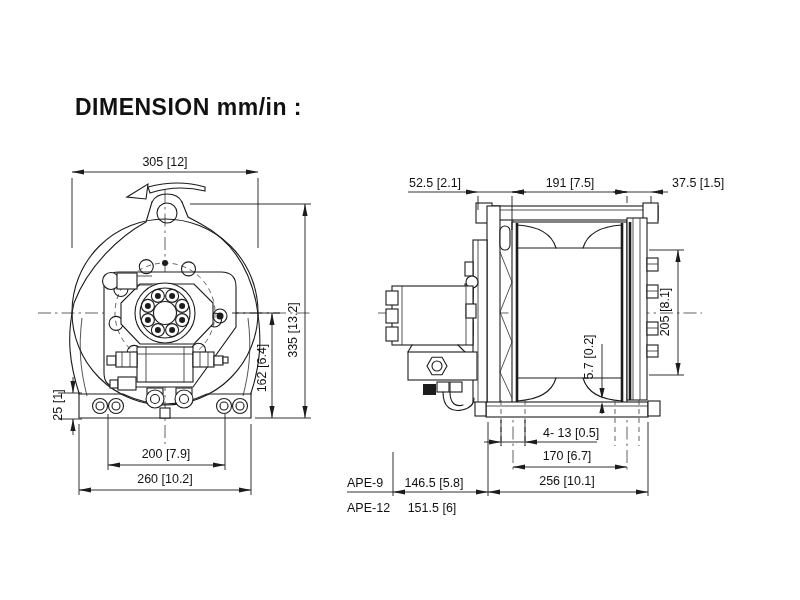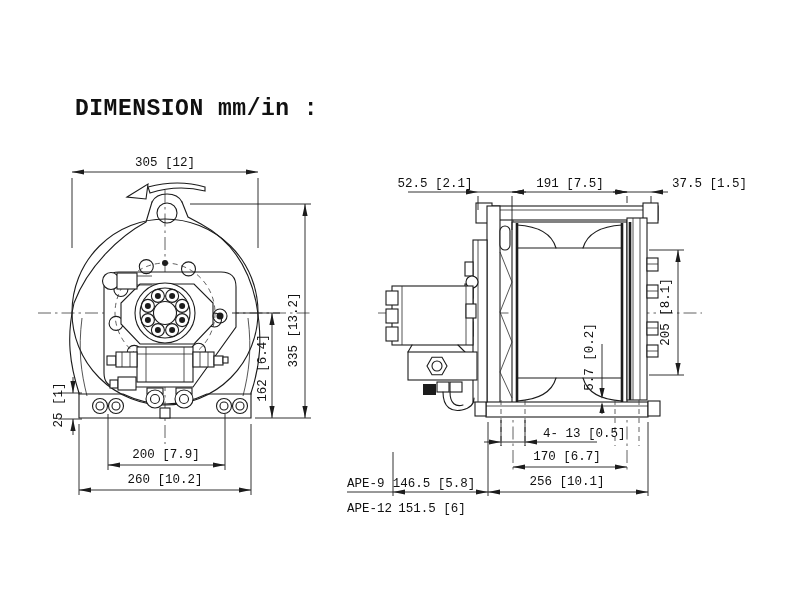--- a/index.html
+++ b/index.html
@@ -1,17 +1,17 @@
 <!DOCTYPE html>
 <html><head>
 <meta charset="utf-8">
 <style>
   html,body{margin:0;padding:0;background:#fff;}
   .stage{position:relative;width:800px;height:600px;background:#ffffff;overflow:hidden;
-         font-family:Liberation Mono, monospace;}
+         font-family:Liberation Sans, sans-serif;}
   svg{display:block}
   .ln{stroke:#1c1c1c;stroke-width:1.1;fill:none;stroke-linecap:round;}
   .lnthin{stroke:#2a2a2a;stroke-width:0.8;fill:none;}
   .lnthick{stroke:#1c1c1c;stroke-width:2.6;fill:none;}
   .wfill{fill:#ffffff;stroke:#1c1c1c;stroke-width:1.1;}
   .dk{fill:#1c1c1c;stroke:none;}
   .cl{stroke:#3a3a3a;stroke-width:0.8;fill:none;stroke-dasharray:13 4 2.5 4;}
   .dash{stroke:#3a3a3a;stroke-width:0.8;fill:none;stroke-dasharray:5 4;}
   .dimln{stroke:#1c1c1c;stroke-width:0.9;fill:none;}
   .arr{fill:#1c1c1c;stroke:none;}

